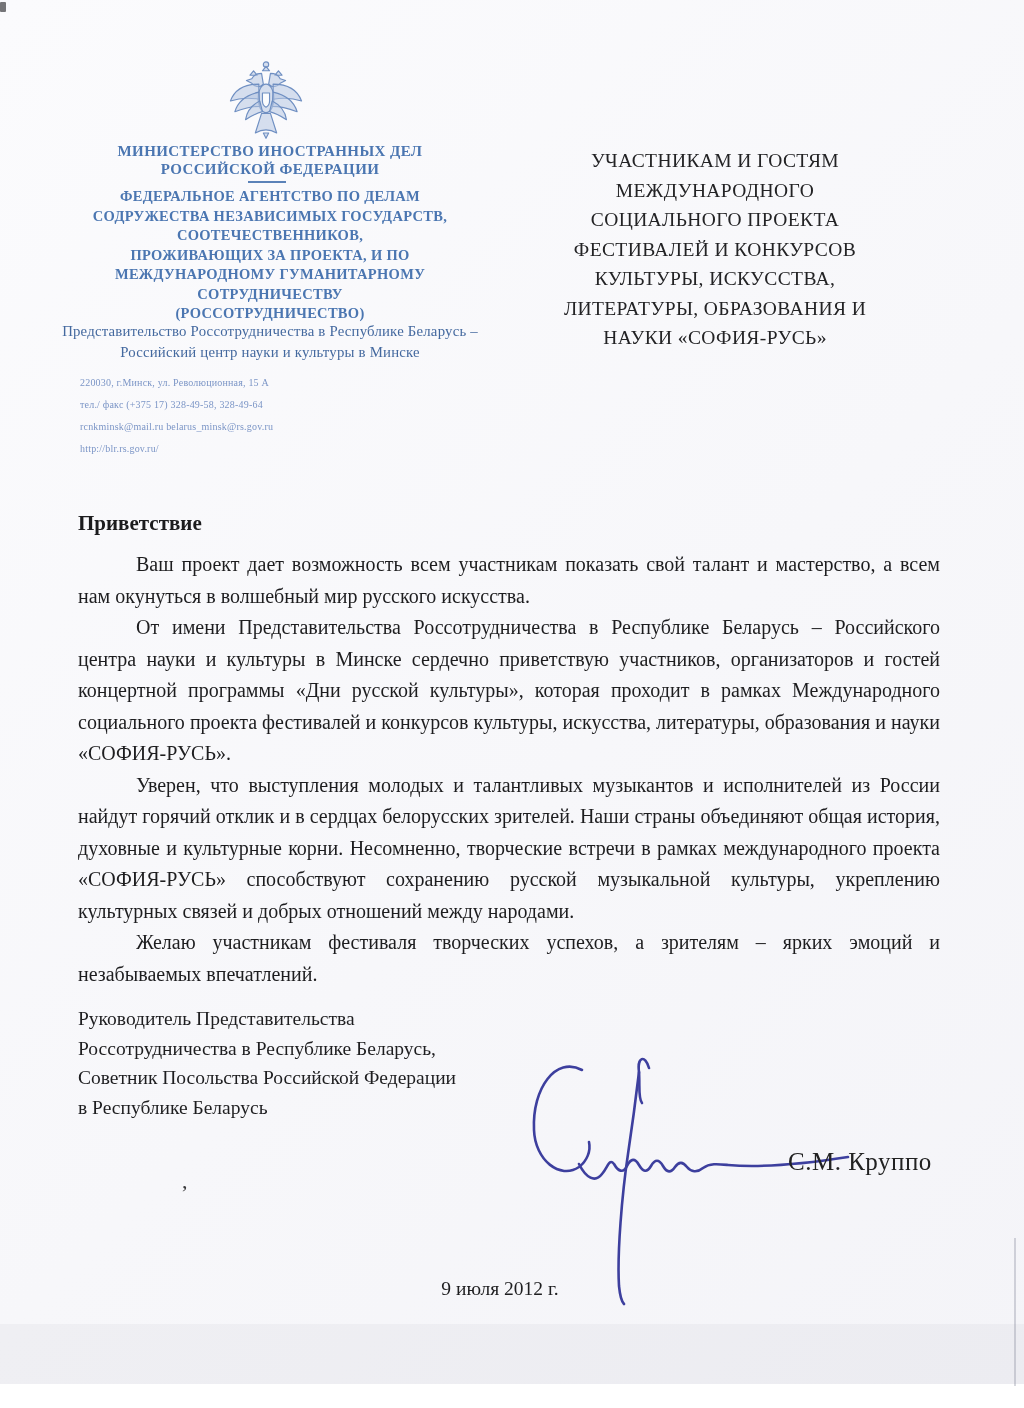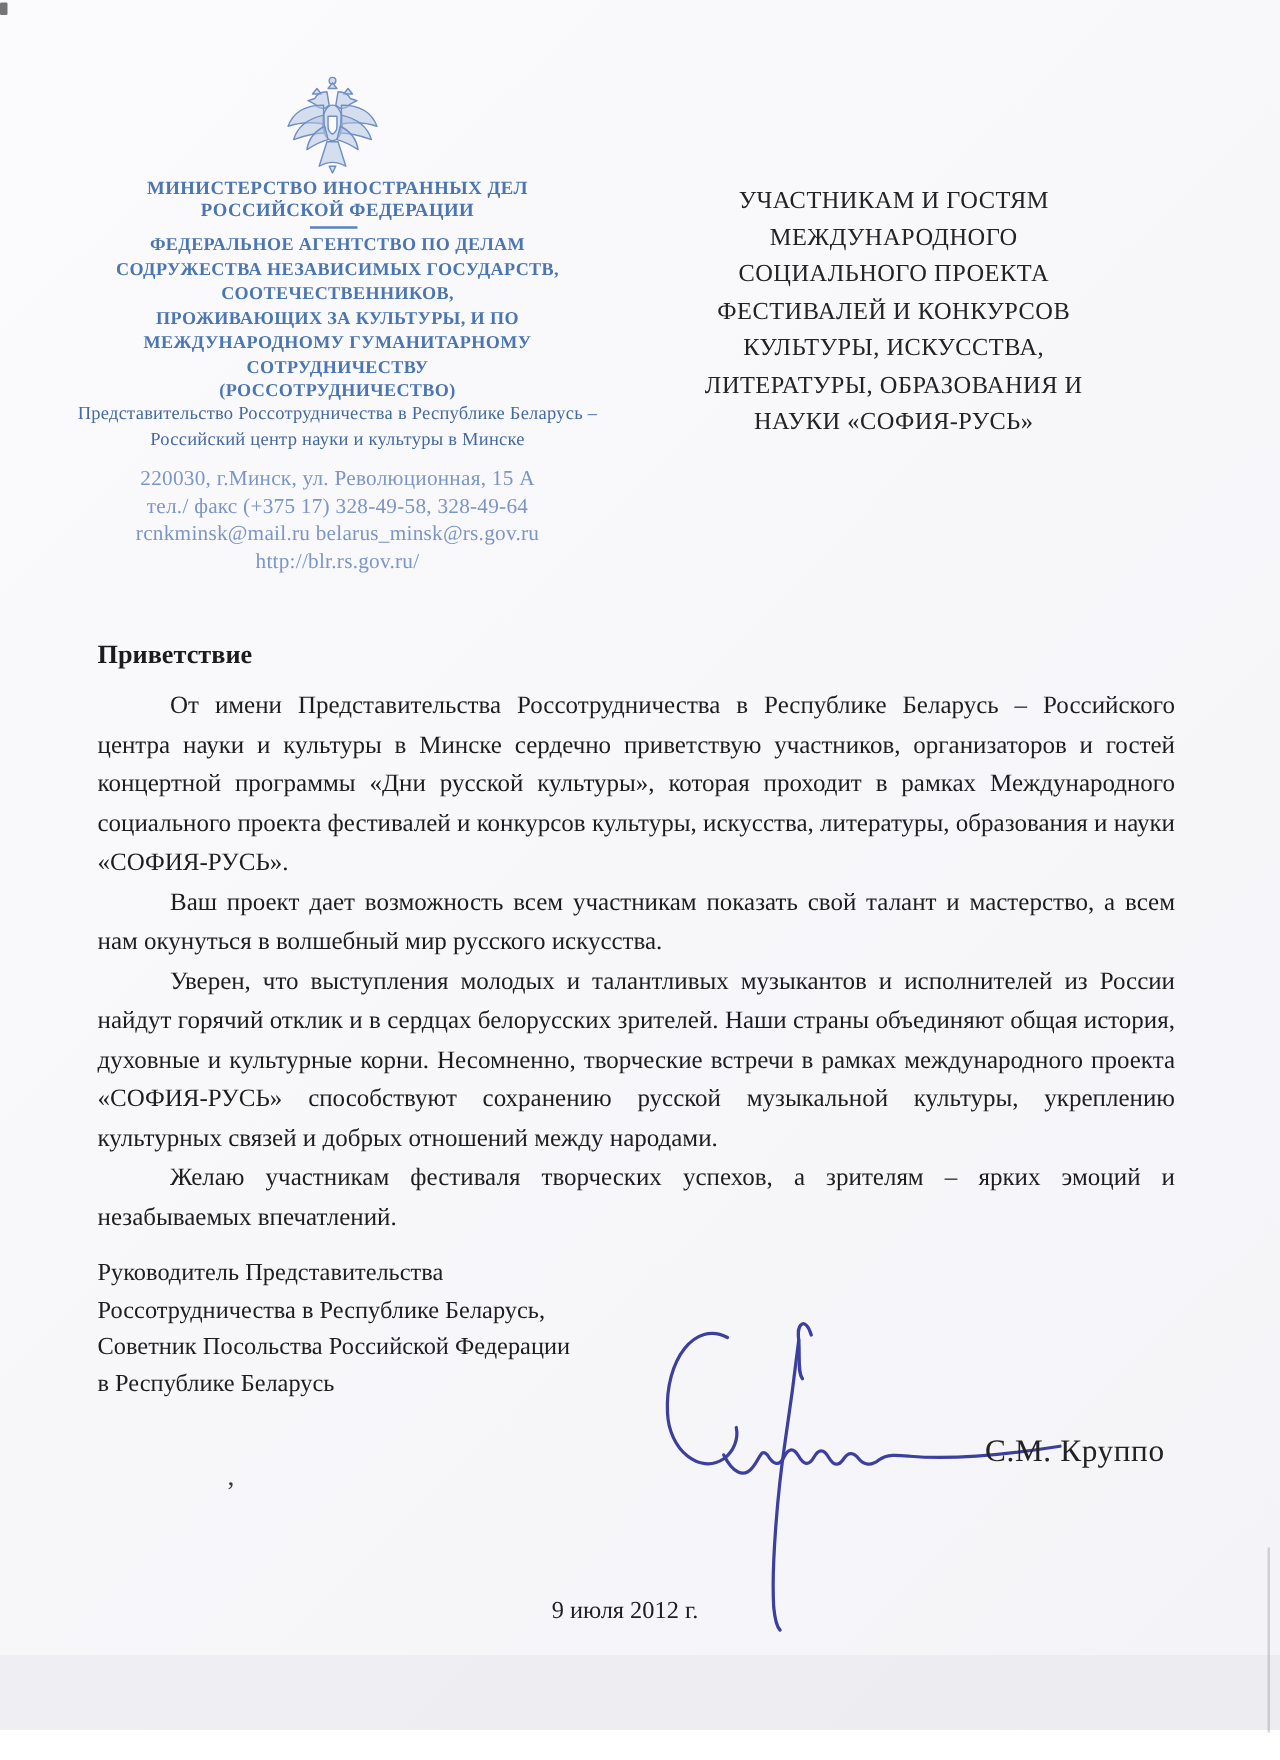--- a/index.html
+++ b/index.html
@@ -32,21 +32,21 @@
     text-align:center;font-weight:bold;font-size:14.5px;line-height:19.5px;
     color:#4b76b1;letter-spacing:.3px;
   }
   .sender-office{
     position:absolute;left:50px;top:321px;width:440px;
     text-align:center;font-weight:normal;font-size:14.8px;line-height:21px;
     color:#44699f;letter-spacing:.2px;
   }
   .sender-contact{
     position:absolute;left:80px;top:372px;width:380px;
-    text-align:center;font-size:17px;line-height:22px;
+    text-align:left;font-size:10px;line-height:22px;
     color:#7b95c6;letter-spacing:.2px;
   }
 
   
   .addressee{
     position:absolute;left:540px;top:146px;width:350px;
     text-align:center;font-size:19.5px;line-height:29.5px;
     color:#232325;letter-spacing:.4px;
   }
 
@@ -112,21 +112,21 @@
 
   <div class="sender-ministry">
     <div>МИНИСТЕРСТВО ИНОСТРАННЫХ ДЕЛ</div>
     <div>РОССИЙСКОЙ ФЕДЕРАЦИИ</div>
   </div>
   <div class="sender-rule"></div>
   <div class="sender-agency">
     <div>ФЕДЕРАЛЬНОЕ АГЕНТСТВО ПО ДЕЛАМ</div>
     <div>СОДРУЖЕСТВА НЕЗАВИСИМЫХ ГОСУДАРСТВ,</div>
     <div>СООТЕЧЕСТВЕННИКОВ,</div>
-    <div>ПРОЖИВАЮЩИХ ЗА КУЛЬТУРЫ, И ПО</div>
+    <div>ПРОЖИВАЮЩИХ ЗА ПРОЕКТА, И ПО</div>
     <div>МЕЖДУНАРОДНОМУ ГУМАНИТАРНОМУ</div>
     <div>СОТРУДНИЧЕСТВУ</div>
     <div>(РОССОТРУДНИЧЕСТВО)</div>
   </div>
   <div class="sender-office">
     <div>Представительство Россотрудничества в Республике Беларусь –</div>
     <div>Российский центр науки и культуры в Минске</div>
   </div>
   <div class="sender-contact">
     <div>220030,  г.Минск,  ул. Революционная, 15 А</div>
@@ -140,22 +140,22 @@
     <div>МЕЖДУНАРОДНОГО</div>
     <div>СОЦИАЛЬНОГО ПРОЕКТА</div>
     <div>ФЕСТИВАЛЕЙ И КОНКУРСОВ</div>
     <div>КУЛЬТУРЫ, ИСКУССТВА,</div>
     <div>ЛИТЕРАТУРЫ, ОБРАЗОВАНИЯ И</div>
     <div>НАУКИ «СОФИЯ-РУСЬ»</div>
   </div>
 
   <div class="letter-title">Приветствие</div>
   <div class="letter-body">
+    <p>Ваш проект дает возможность всем участникам показать свой талант и мастерство, а всем нам окунуться в волшебный мир русского искусства.</p>
     <p>От имени Представительства Россотрудничества в Республике Беларусь – Российского центра науки и культуры в Минске сердечно приветствую  участников, организаторов и гостей концертной программы «Дни русской культуры», которая проходит в рамках  Международного социального проекта фестивалей и конкурсов культуры, искусства, литературы, образования и науки «СОФИЯ-РУСЬ».</p>
-    <p>Ваш проект дает возможность всем участникам показать свой талант и мастерство, а всем нам окунуться в волшебный мир русского искусства.</p>
     <p>Уверен, что выступления молодых и талантливых музыкантов и исполнителей из России найдут горячий отклик и в сердцах белорусских зрителей. Наши страны объединяют общая история, духовные и культурные корни. Несомненно, творческие встречи в рамках международного проекта «СОФИЯ-РУСЬ» способствуют сохранению русской музыкальной культуры, укреплению культурных связей  и добрых отношений между народами.</p>
     <p>Желаю участникам фестиваля  творческих успехов, а зрителям – ярких эмоций и незабываемых впечатлений.</p>
   </div>
 
   <div class="sig-block">
     <div>Руководитель Представительства</div>
     <div>Россотрудничества в Республике Беларусь,</div>
     <div>Советник Посольства Российской Федерации</div>
     <div>в Республике Беларусь</div>
   </div>

